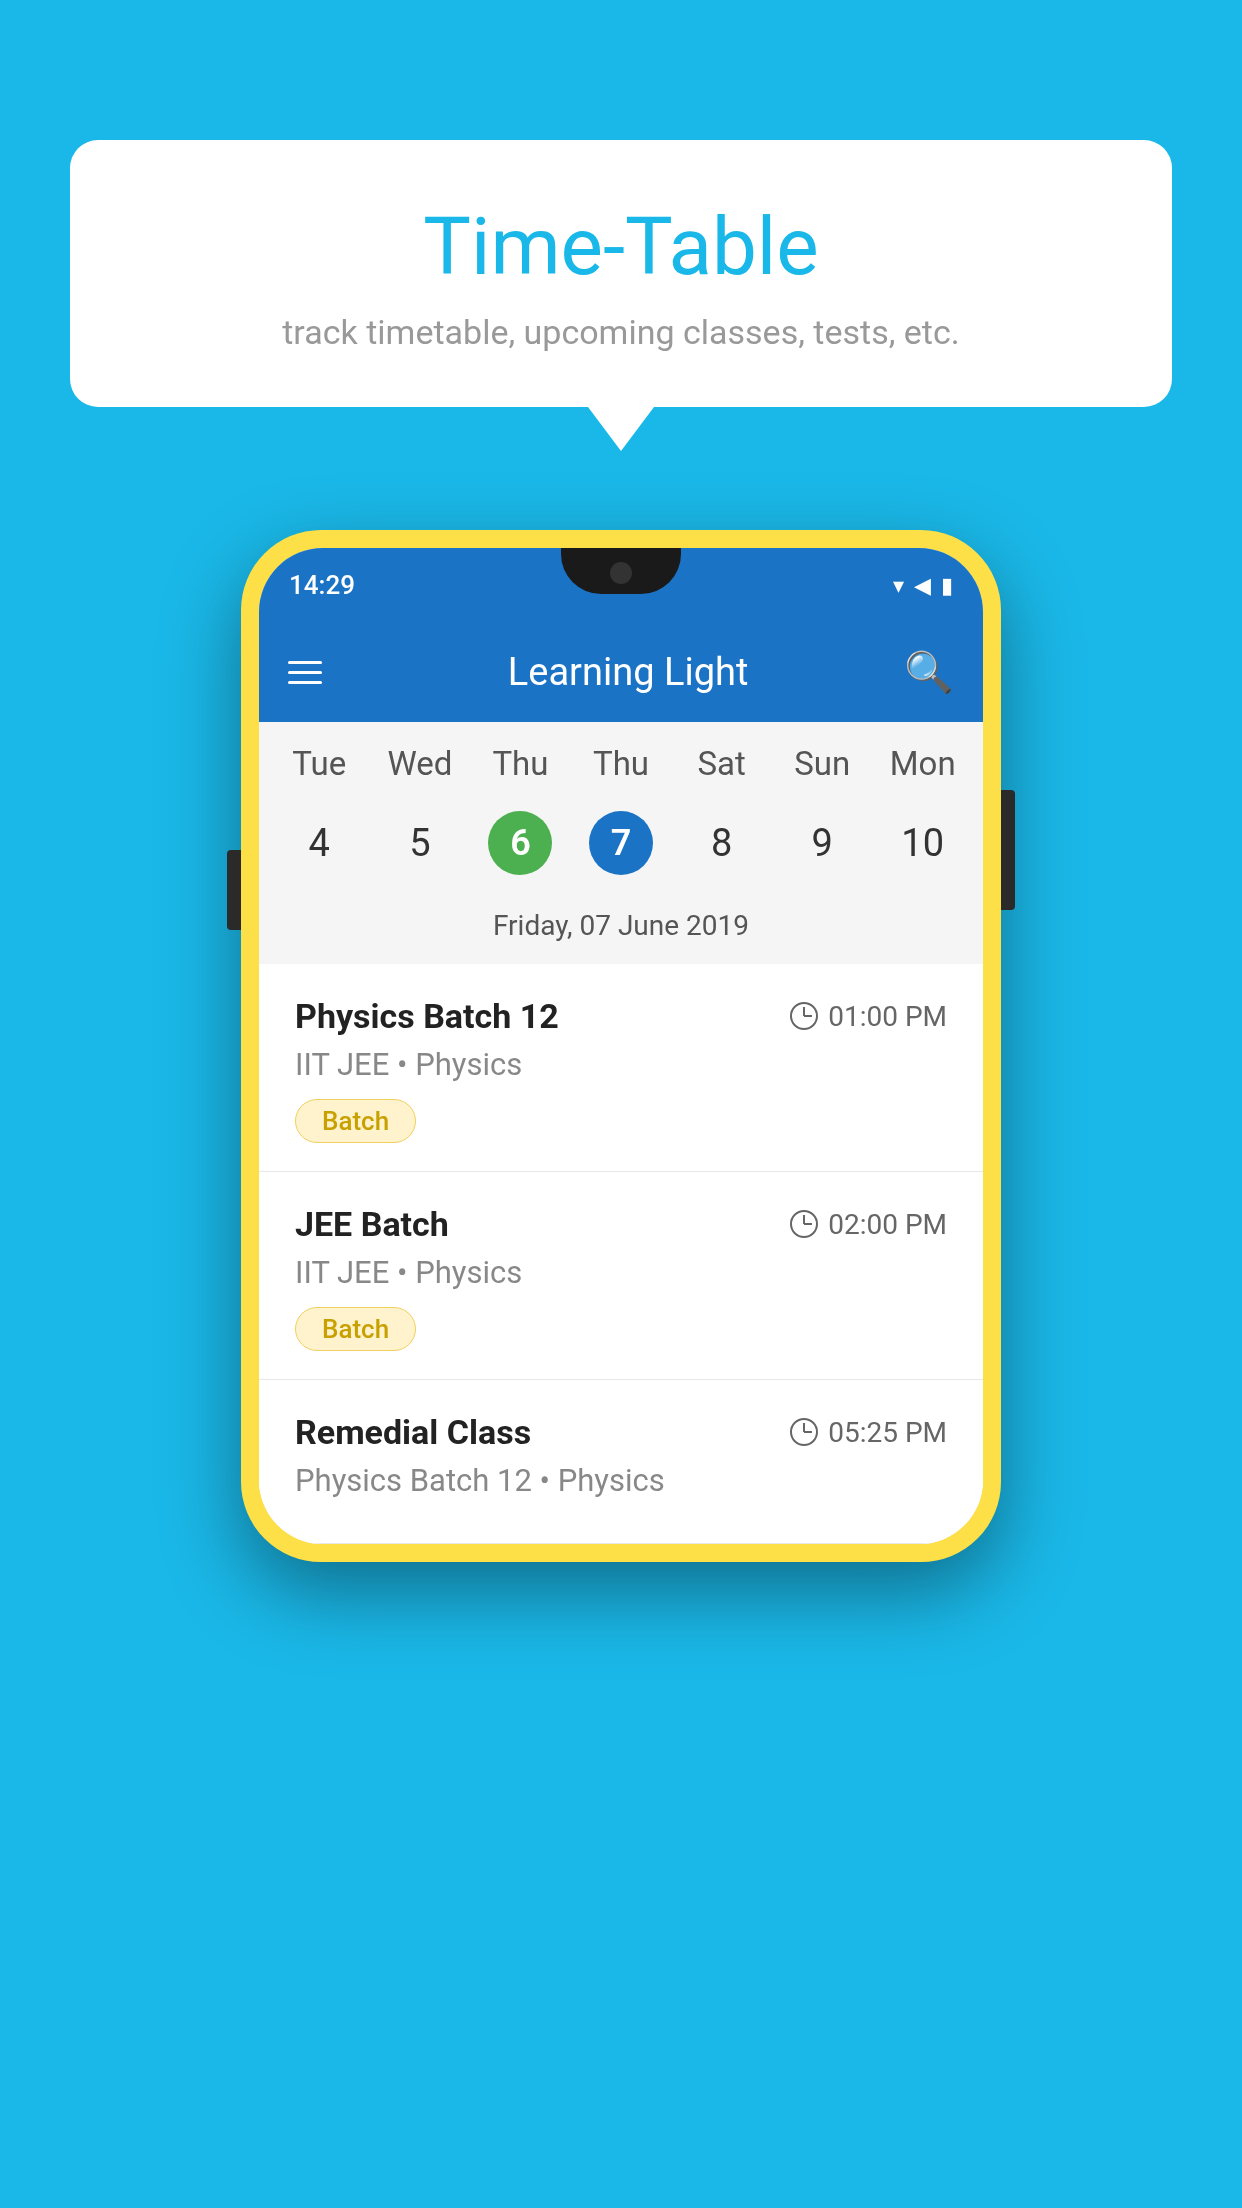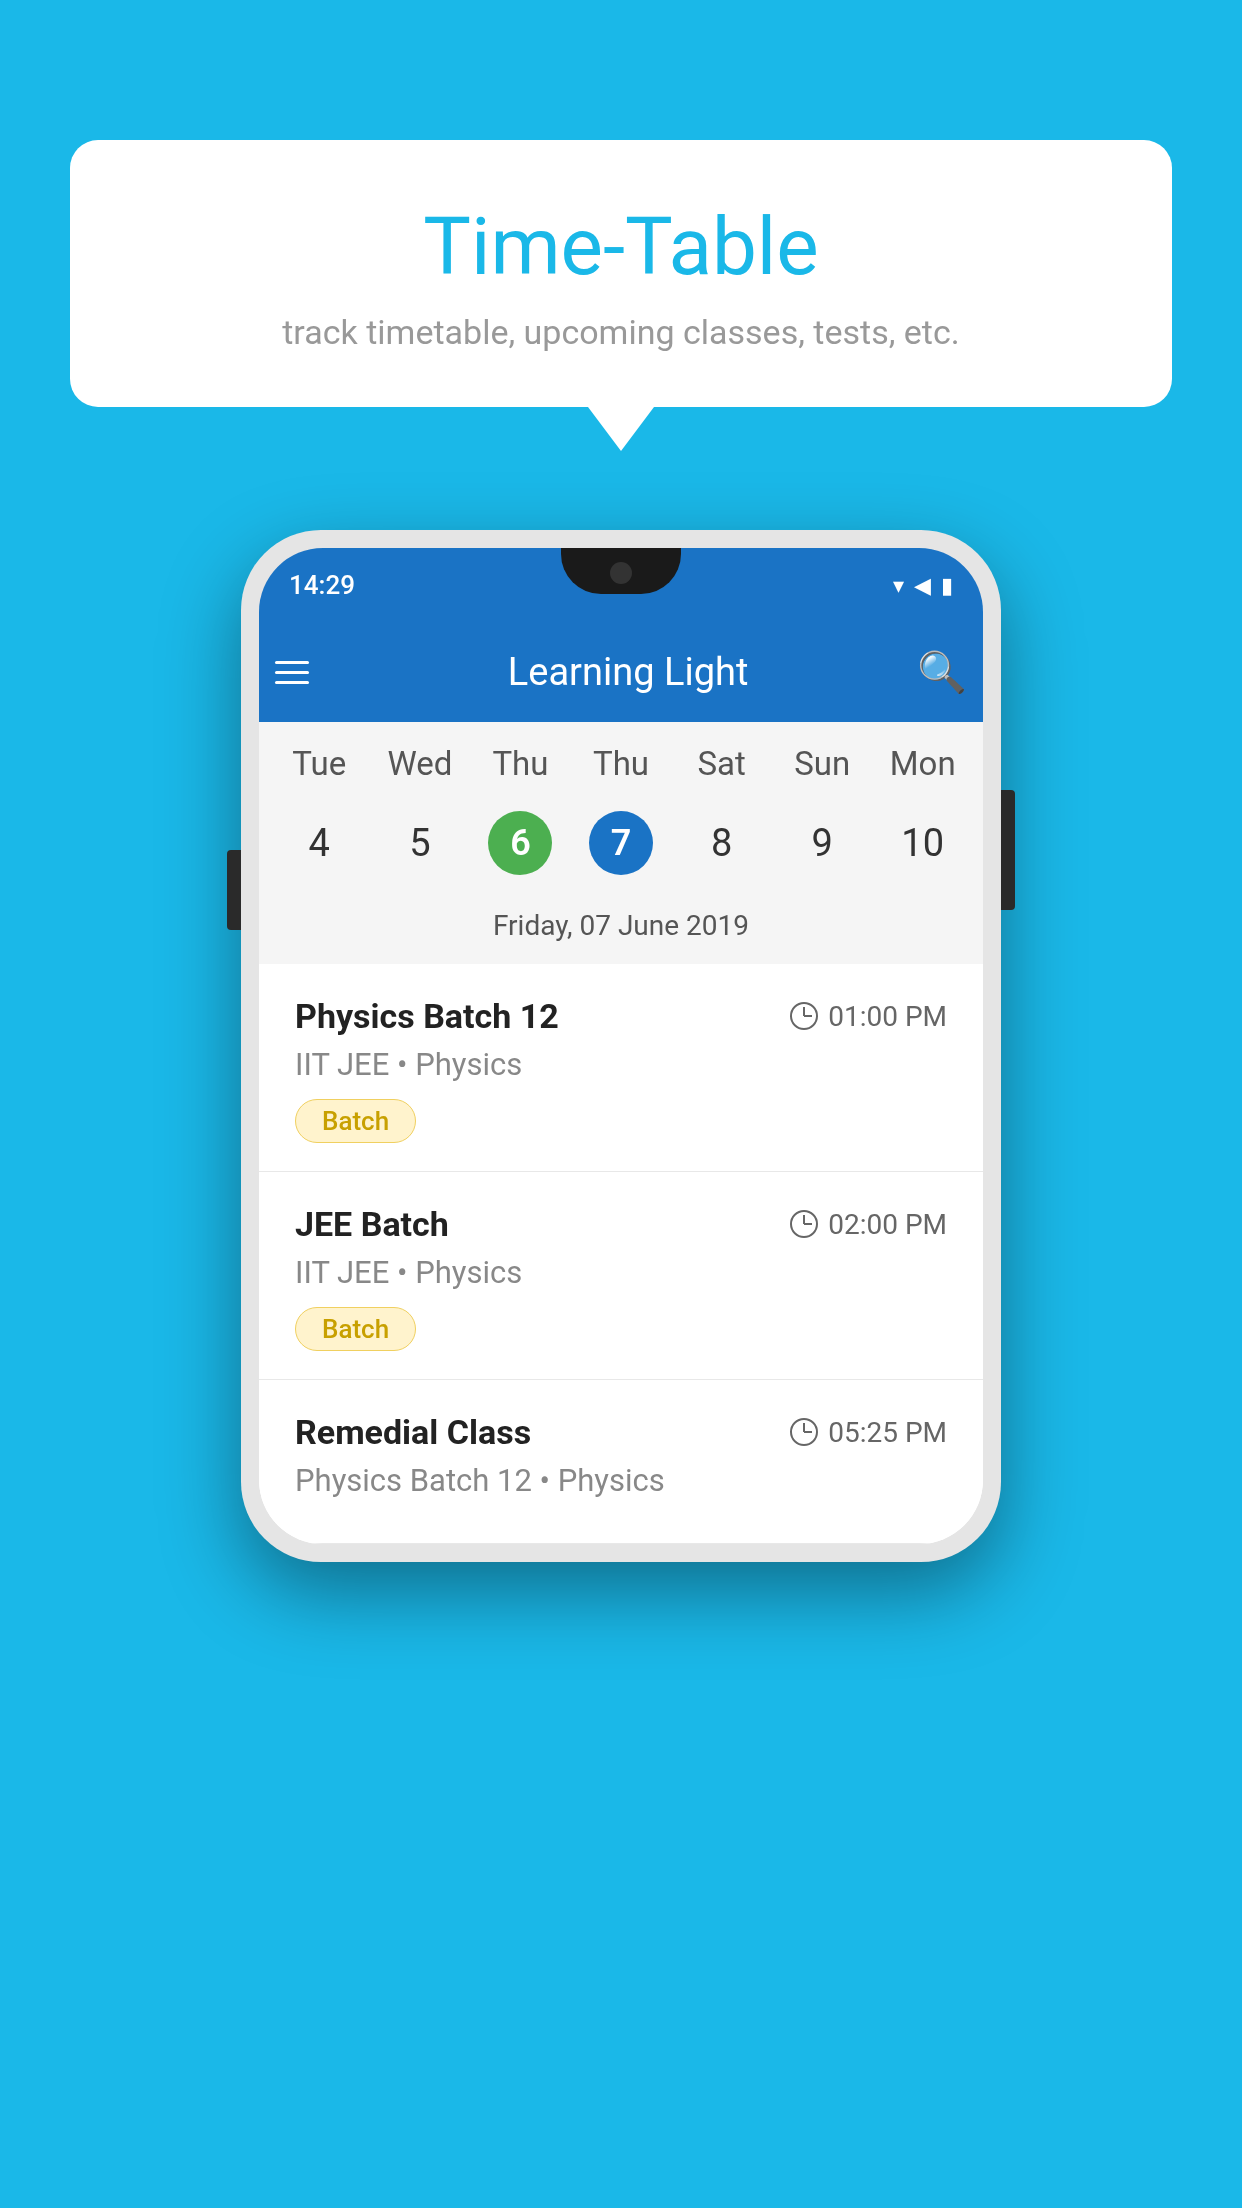--- a/index.html
+++ b/index.html
@@ -62,21 +62,21 @@
     
     .phone-wrapper {
       position: absolute;
       top: 530px;
       left: 50%;
       transform: translateX(-50%);
       width: 760px;
     }
 
     .phone-outer {
-      background: #e5e5e5;
+      background: #fde047;
       border-radius: 80px;
       padding: 18px;
       position: relative;
       box-shadow: 0 30px 80px rgba(0,0,0,0.4);
     }
 
     
     .phone-outer::before {
       content: '';
       position: absolute;
@@ -158,21 +158,21 @@
       color: white;
       font-size: 22px;
     }
 
     
     .app-bar {
       background: #1a73c5;
       height: 100px;
       display: flex;
       align-items: center;
-      padding: 0 16px;
+      padding: 0 29px;
     }
 
     .hamburger-icon {
       color: white;
       font-size: 36px;
       margin-right: 30px;
       display: flex;
       flex-direction: column;
       gap: 7px;
       cursor: pointer;

